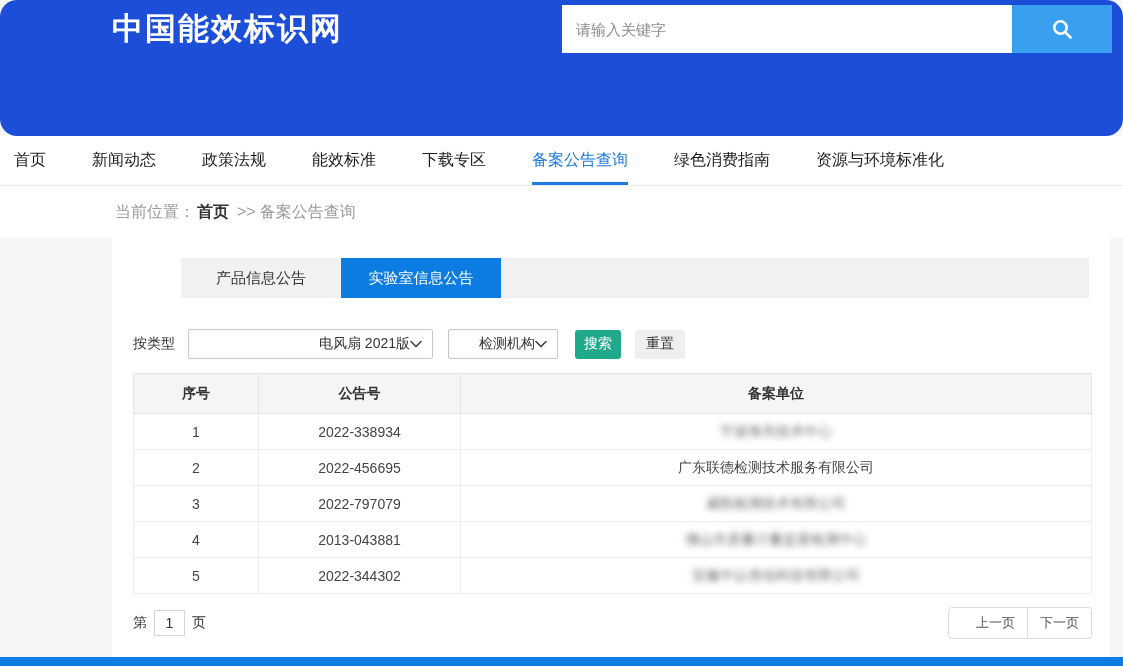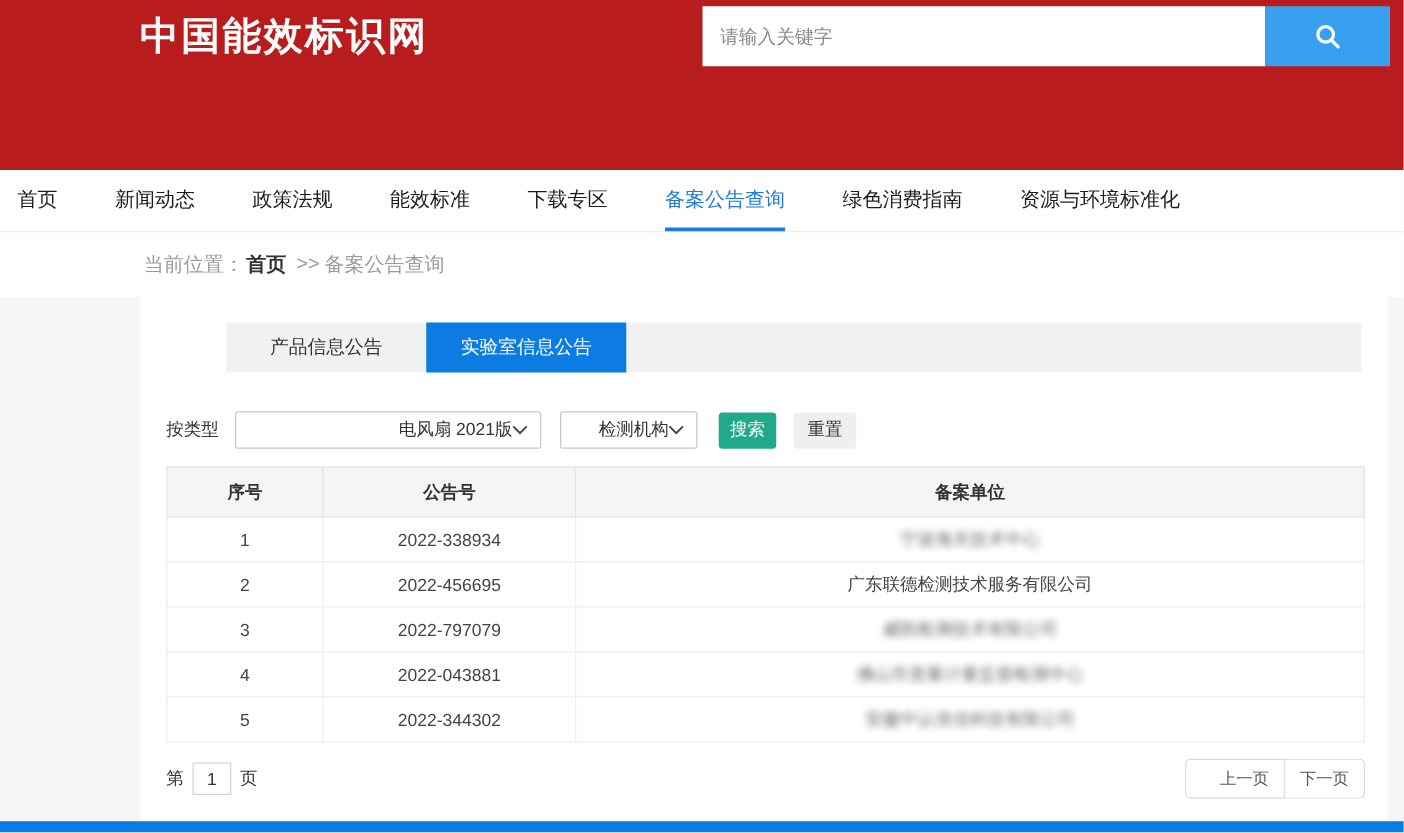--- a/index.html
+++ b/index.html
@@ -3,21 +3,21 @@
 <meta charset="utf-8">
 <style>
   * { margin:0; padding:0; box-sizing:border-box; }
   html,body { width:1123px; height:666px; }
   body {
     font-family:"Liberation Sans","DejaVu Sans",sans-serif;
     background:#f5f6f8; overflow:hidden;
   }
 
   
-  .header { height:136px; background:#b91c1c; position:relative; }
+  .header { height:136px; background:#1d4ed8; position:relative;border-radius:17px; }
   .site-title {
     position:absolute; left:112px; top:8px;
     color:#fff; font-size:31px; font-weight:bold; letter-spacing:2px;
   }
   .search-wrap { position:absolute; top:5px; right:11px; display:flex; }
   .search-input {
     width:450px; height:48px; border:none; outline:none;
     padding:0 14px; font-size:15px; color:#333; background:#fff;
   }
   .search-input::placeholder { color:#8a8a8a; }
@@ -198,21 +198,21 @@
             <td><span>2022-456695</span></td>
             <td><span>广东联德检测技术服务有限公司</span></td>
           </tr>
           <tr>
             <td><span>3</span></td>
             <td><span>2022-797079</span></td>
             <td><span class="blurred">威凯检测技术有限公司</span></td>
           </tr>
           <tr>
             <td><span>4</span></td>
-            <td><span>2022-043881</span></td>
+            <td><span>2013-043881</span></td>
             <td><span class="blurred">佛山市质量计量监督检测中心</span></td>
           </tr>
           <tr>
             <td><span>5</span></td>
             <td><span>2022-344302</span></td>
             <td><span class="blurred">安徽中认倍佳科技有限公司</span></td>
           </tr>
         </tbody>
     </table>
 

